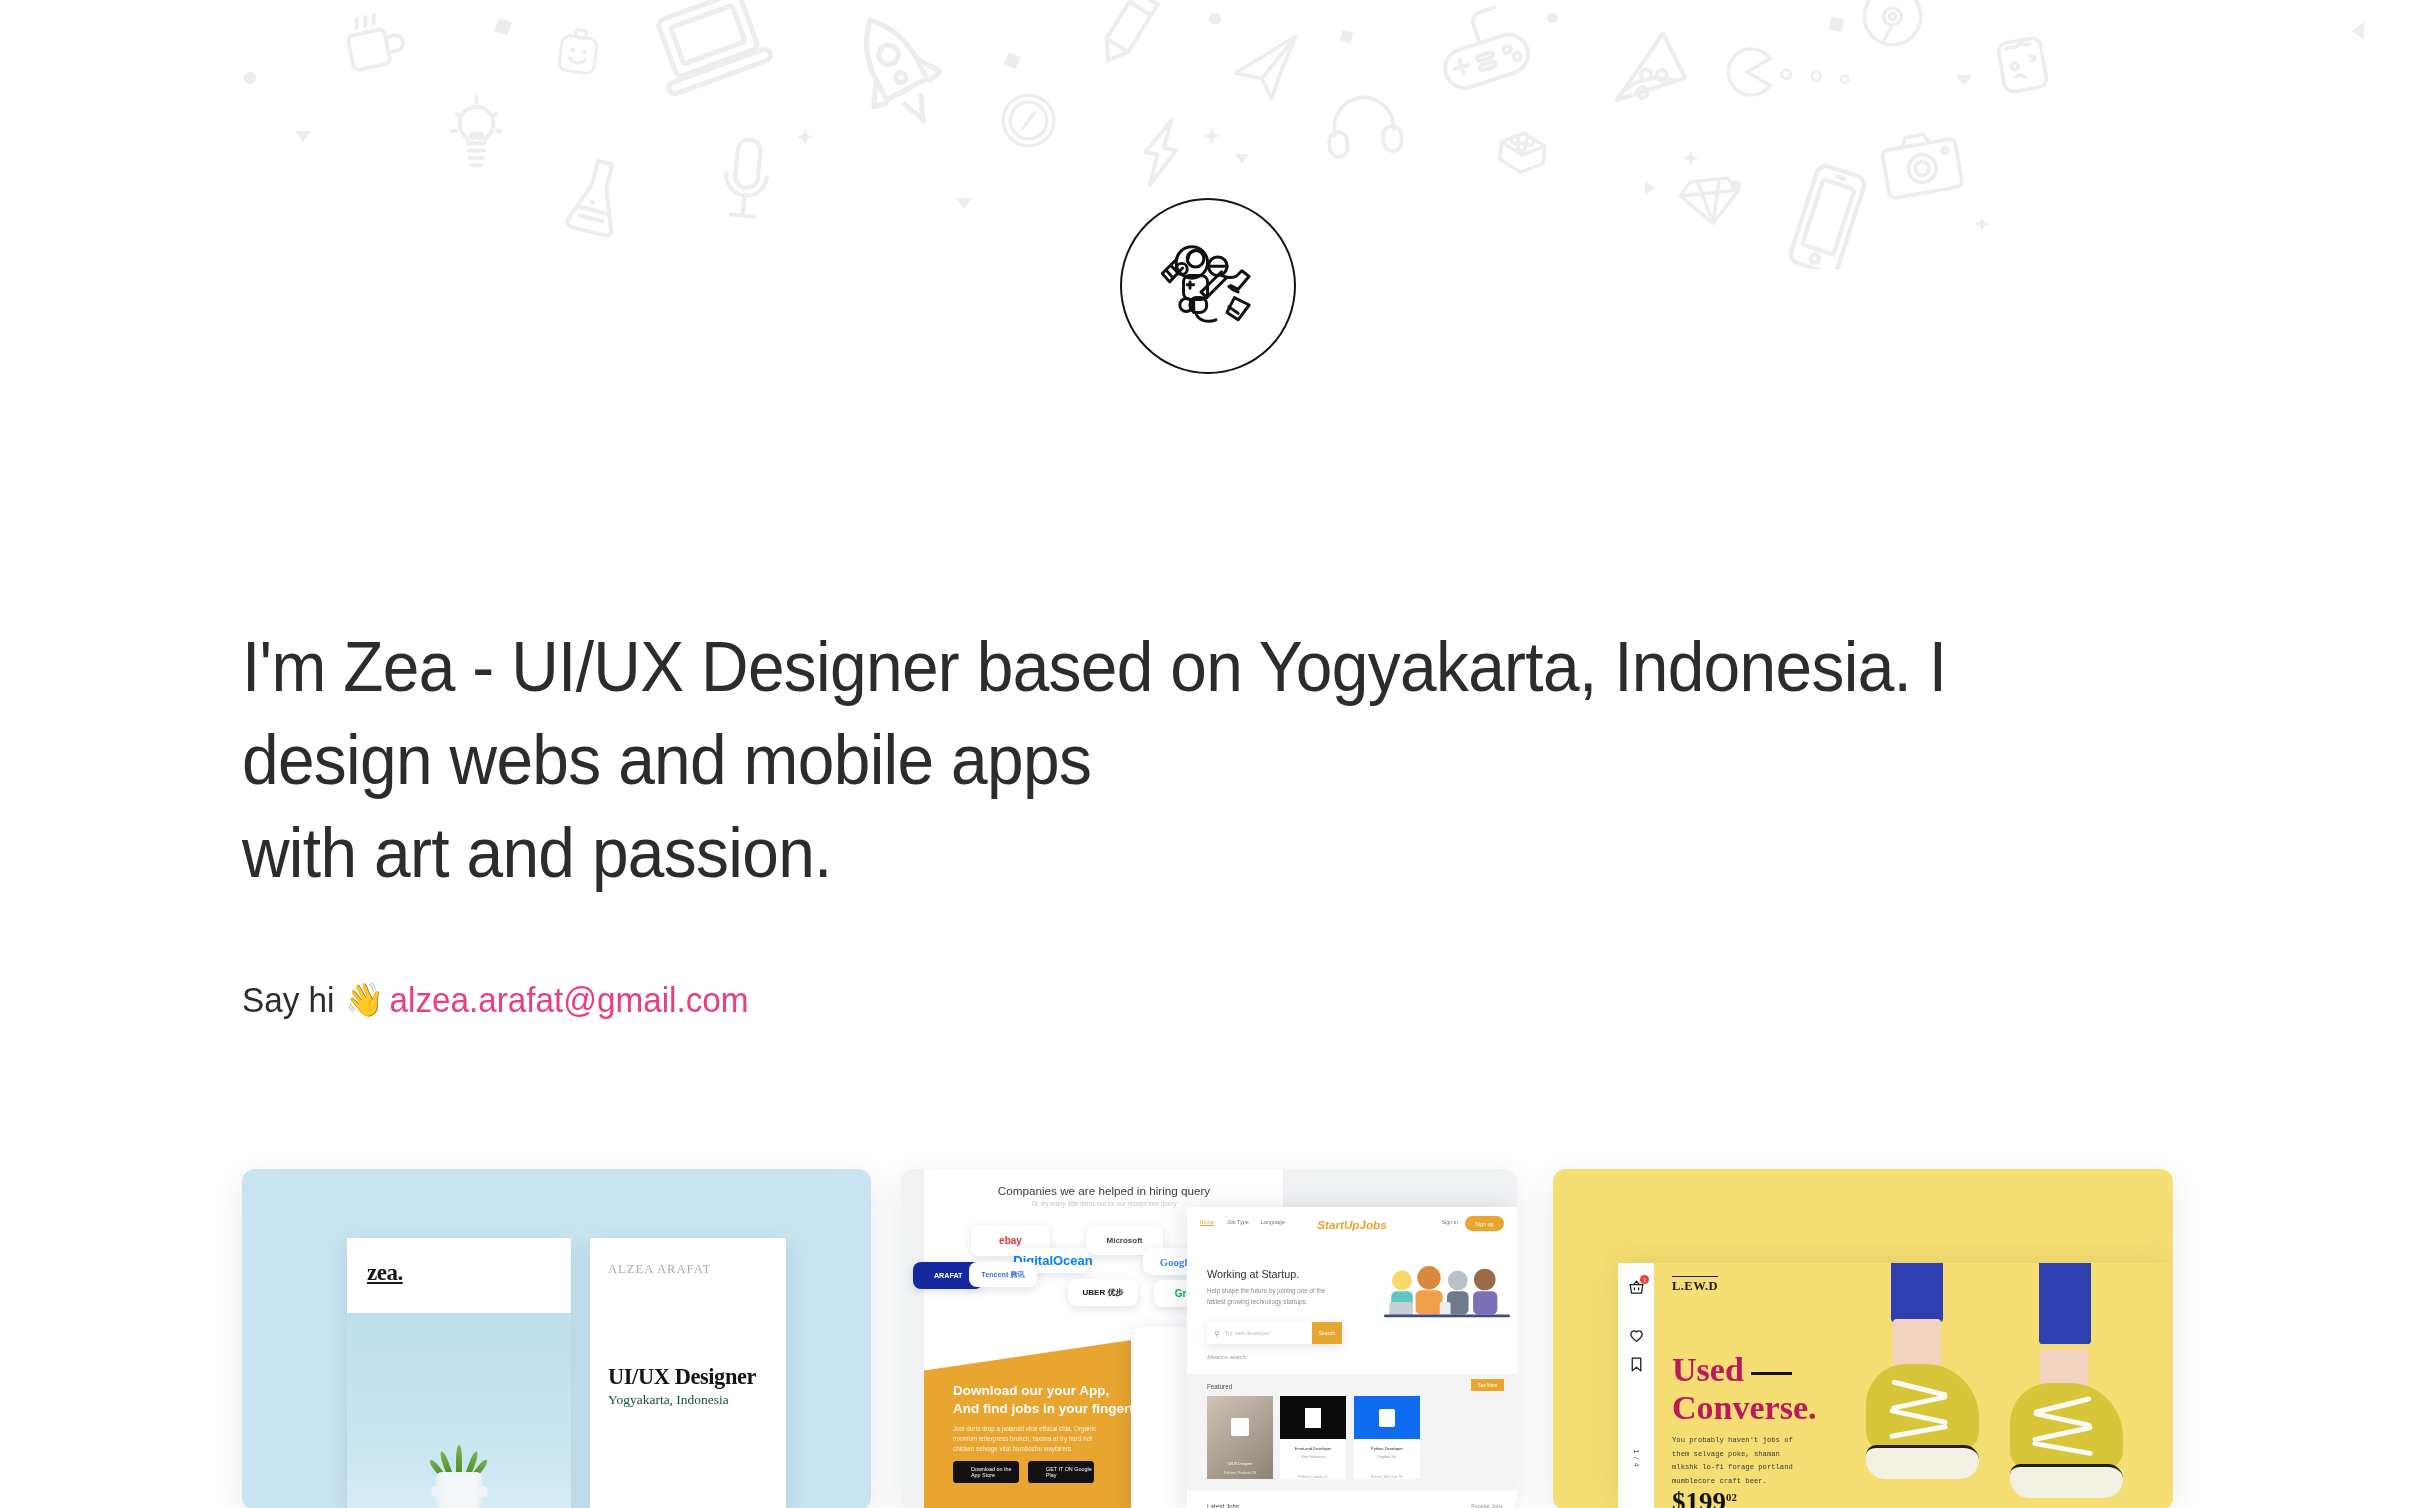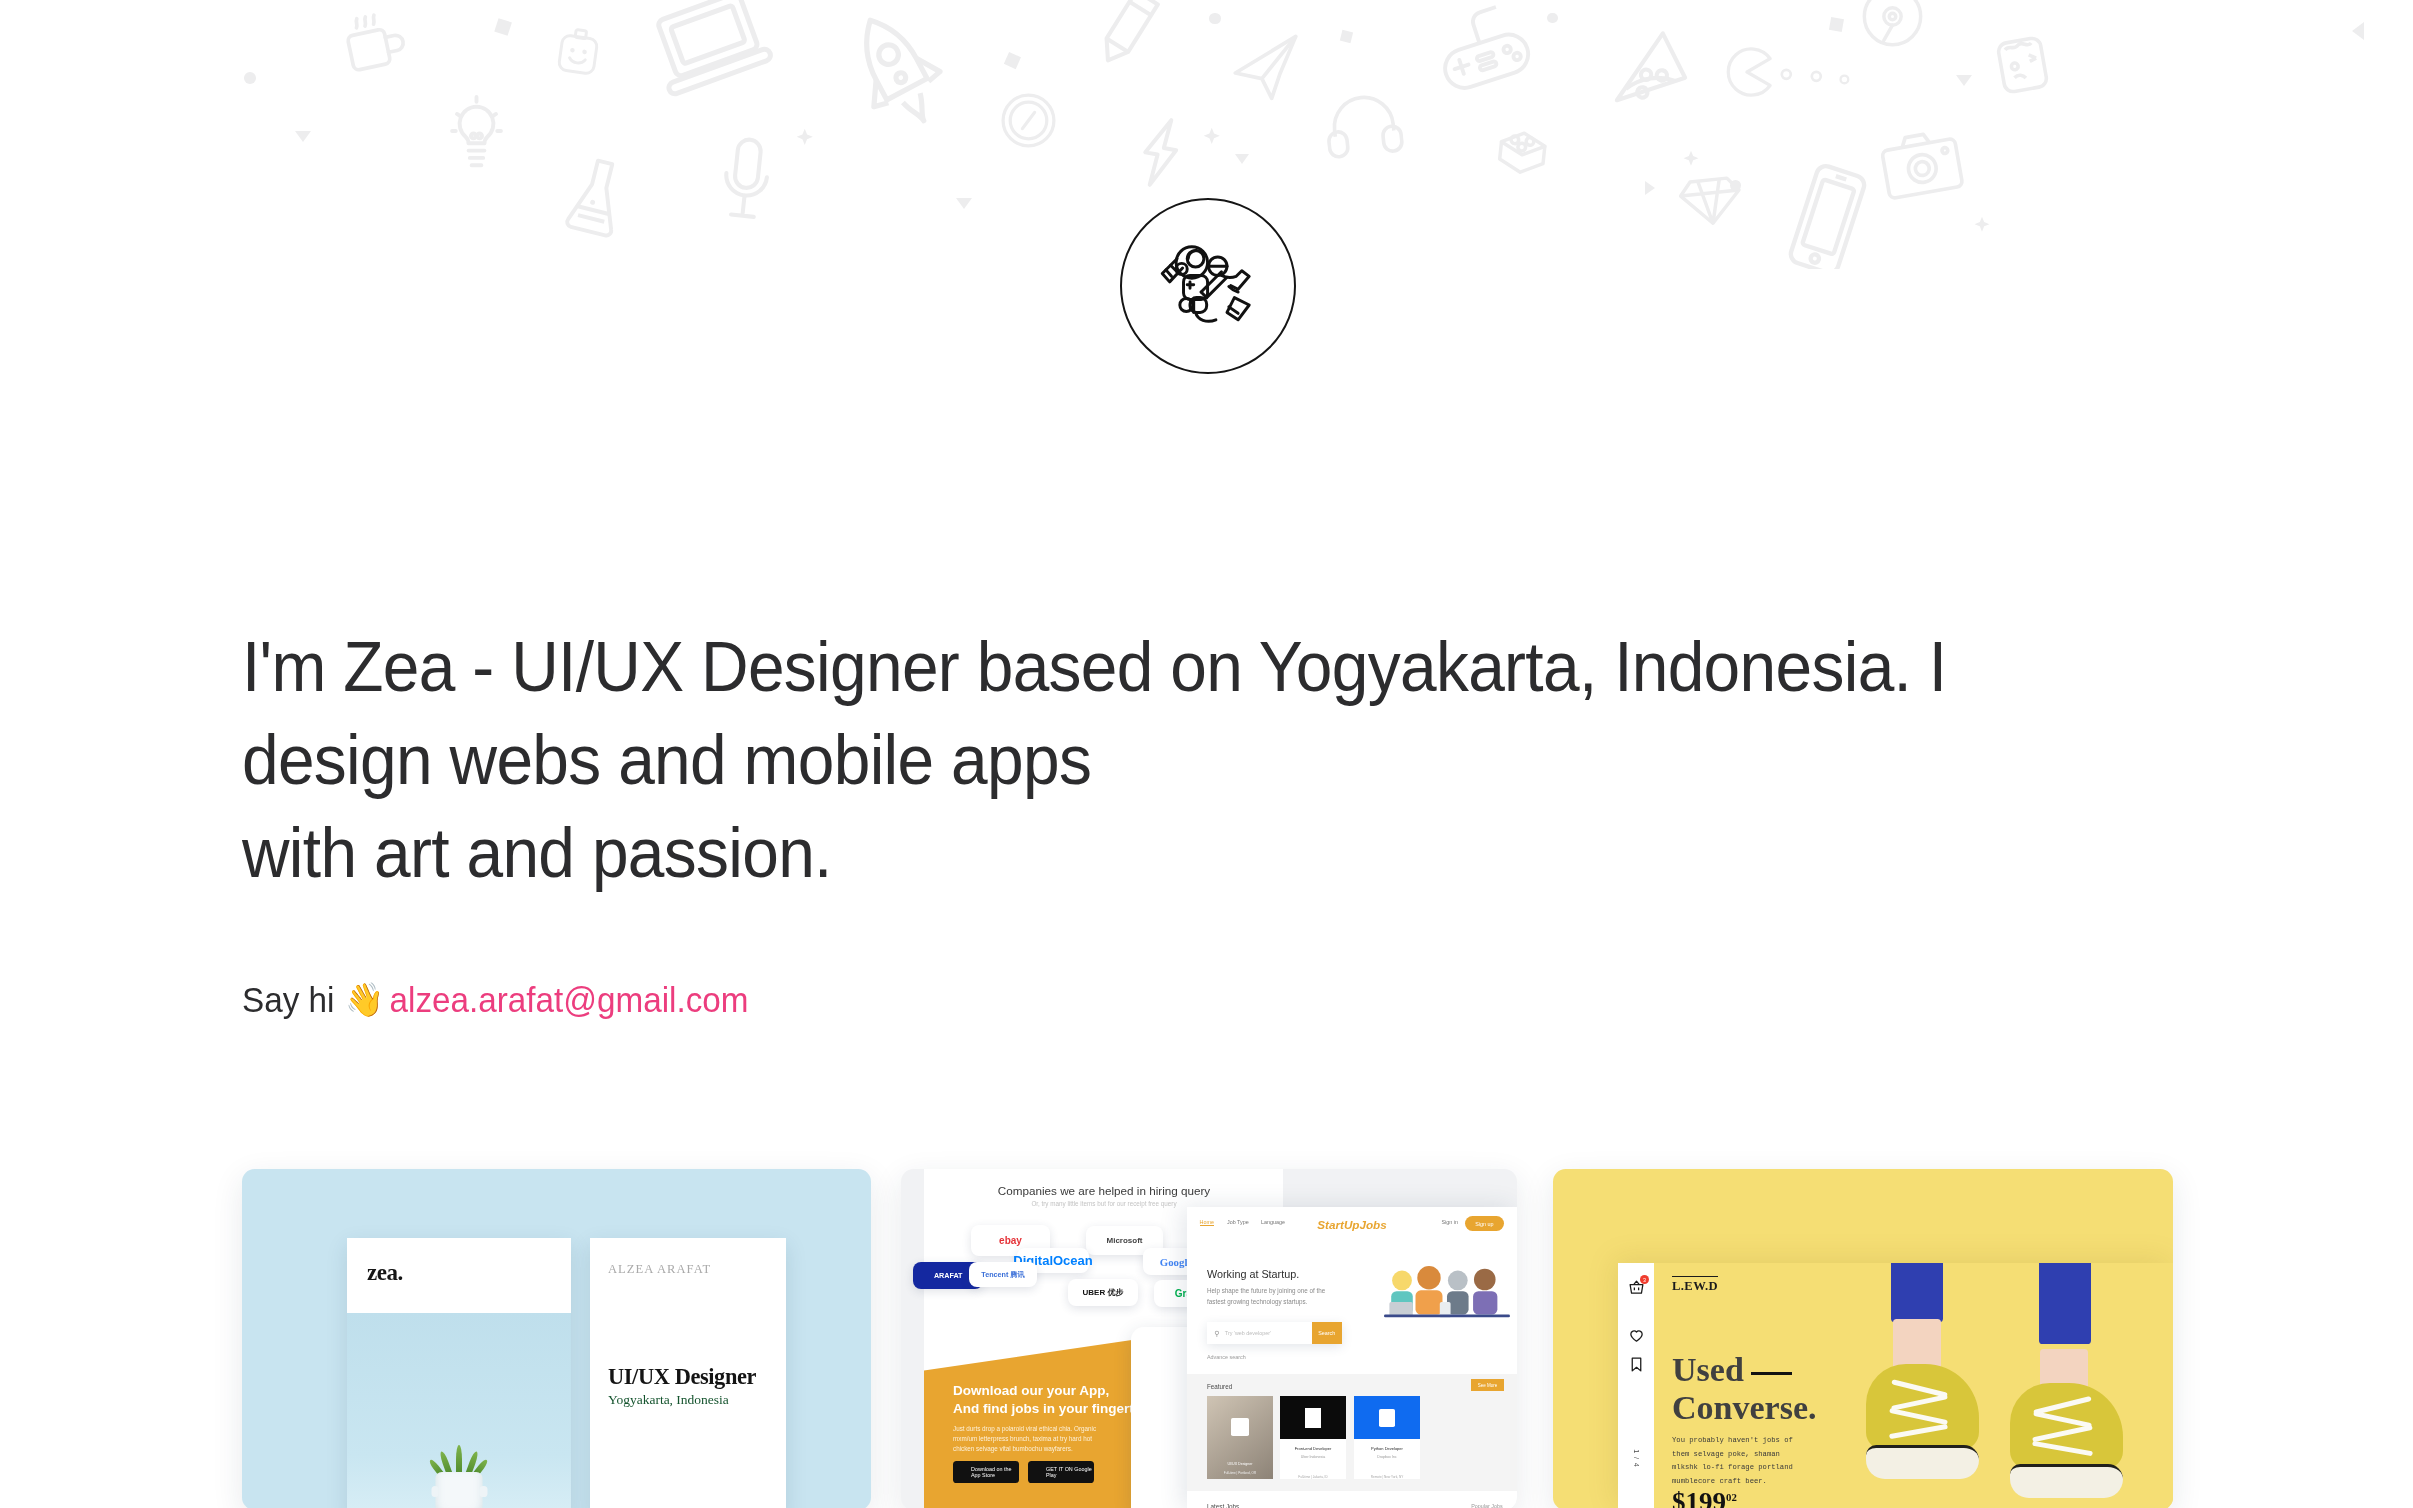--- a/index.html
+++ b/index.html
@@ -62,21 +62,21 @@
   .card-2 { left:901px; width:616px; background:#f1f2f4; }
   .card-3 { left:1553px; width:620px; background:#f5de74; }
 
   
   .bc { position:absolute; background:#ffffff; box-shadow:0 7.2px 20px rgba(20,60,90,0.13); }
   .bc-left  { left:105px; top:69px; width:224px; height:278px; }
   .bc-right { left:348px; top:69px; width:196px; height:278px; }
   .bc-logo {
     position:absolute; left:20px; top:21.5px;
     font-family:"Liberation Serif", serif; font-weight:700;
-    font-size:23px; color:#161616; letter-spacing:-0.5px;
+    font-size:23px; color:#161616; letter-spacing:-0.5px;text-decoration:underline;
   }
   .bc-plantzone {
     position:absolute; left:0; top:75px; width:224px; bottom:0;
     background:linear-gradient(180deg,#bfdfec 0%, #c9e6f1 70%, #d8eef6 100%);
   }
   .pot {
     position:absolute; left:50%; transform:translateX(-50%); bottom:-3.6px;
     width:47px; height:48px; background:#f4f8fa; border-radius:6.3px 6.3px 11.7px 11.7px;
     box-shadow:inset 0 -4.5px 8px rgba(150,180,195,0.35);
   }
@@ -195,21 +195,21 @@
     font-size:7.2px; color:#4a4a4a; letter-spacing:0.9px; white-space:nowrap;
   }
   .shop-brand {
     position:absolute; left:54px; top:12.6px; font-family:"Liberation Serif", serif;
     font-weight:700; font-size:12.6px; letter-spacing:0.4px; color:#1b1b1b;
     border-top:1.8px solid #1b1b1b; padding-top:2.7px;
   }
   .shop-title {
     position:absolute; left:54px; top:88px; width:162px;
     font-family:"Liberation Serif", serif; font-weight:700;
-    font-size:34px; line-height:38px; color:#404040;
+    font-size:34px; line-height:38px; color:#be185d;
   }
   .shop-title .rule {
     display:inline-block; width:41px; height:2.7px; background:#121212;
     vertical-align:middle; margin-left:7.2px;
   }
   .shop-desc {
     position:absolute; left:54px; top:171px; width:135px;
     font-family:"Liberation Mono", monospace; font-size:7.2px; line-height:13.5px; color:#3a3a3a;
   }
   .shop-price {

